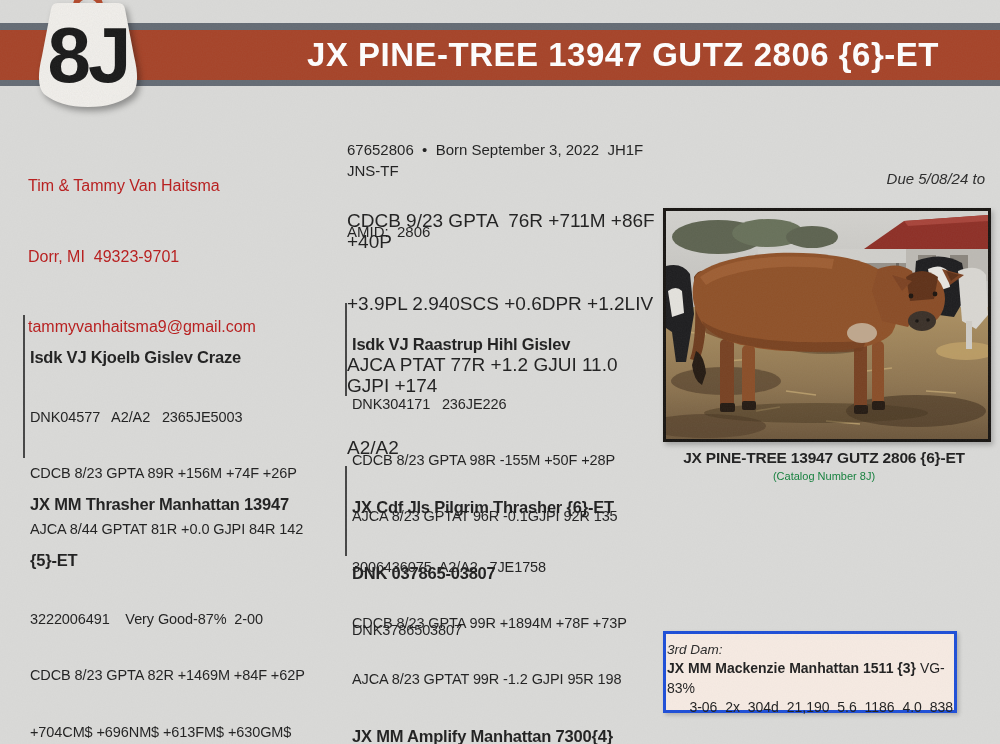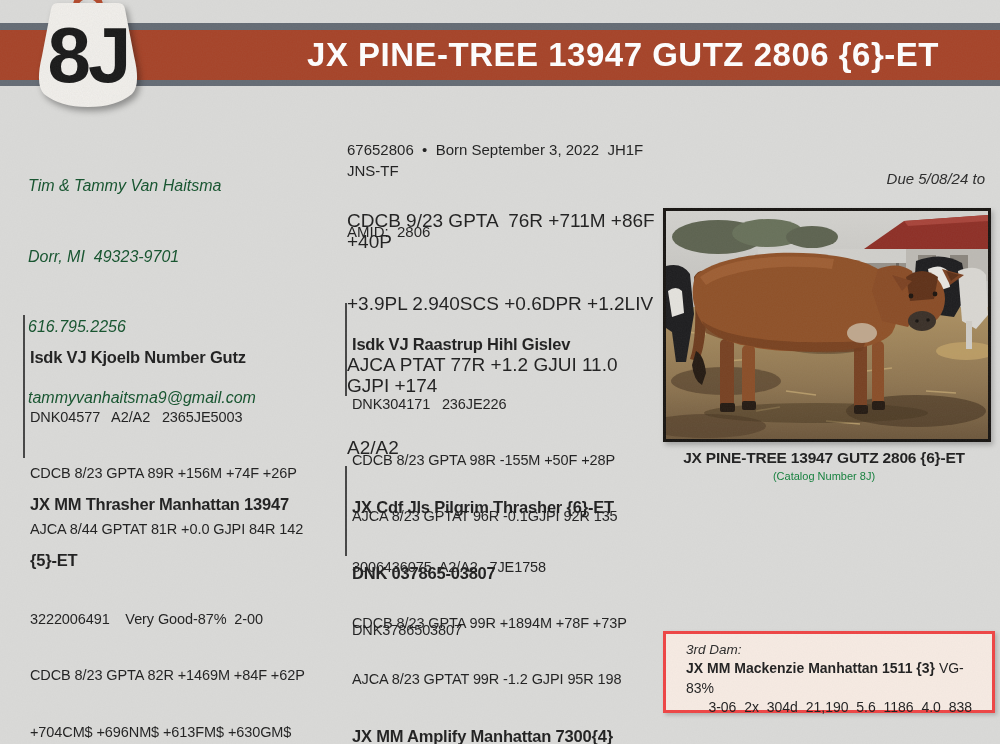--- a/index.html
+++ b/index.html
@@ -12,22 +12,22 @@
   .band-red{position:absolute;left:0;top:30px;width:100%;height:50px;background:#a64328;z-index:2;
     display:flex;align-items:center;}
   .band-bottom{position:absolute;left:0;top:80px;width:100%;height:6px;background:#646b74;z-index:2;}
   .banner-title{position:absolute;left:250px;right:4px;text-align:center;color:#fff;
     font-size:33px;font-weight:bold;letter-spacing:.5px;white-space:pre;}
 
   
   .bell{position:absolute;left:26px;top:0;z-index:5;filter:drop-shadow(3px 4px 3px rgba(0,0,0,.35));}
 
   
-  .consignor{position:absolute;left:28px;top:127px;width:300px;font-style:italic;
-    font-size:16px;line-height:23.5px;color:#14532d;white-space:pre-wrap;}
+  .consignor{position:absolute;left:28px;top:127px;width:300px;
+    font-size:16px;line-height:23.5px;color:#b91c1c;white-space:pre-wrap;}
   .idblock{position:absolute;left:347px;top:99px;width:320px;font-size:15px;line-height:20.5px;white-space:pre-wrap;}
   .genomic{position:absolute;left:347px;top:170px;width:320px;font-size:19px;line-height:20.6px;white-space:pre-wrap;}
   .due{position:absolute;left:655px;top:126px;width:330px;text-align:right;font-style:italic;
     font-size:15px;line-height:21px;color:#2b2b2b;white-space:pre-wrap;}
 
   
   .vline{position:absolute;width:2px;background:#454545;z-index:1;}
   .pblock{position:absolute;white-space:pre-wrap;}
   .hdr{font-weight:bold;font-size:16.5px;line-height:19.5px;letter-spacing:-.2px;margin-bottom:3px;}
   .line{font-size:14.5px;line-height:20.3px;letter-spacing:-.1px;}
@@ -36,21 +36,21 @@
   
   .photo-frame{position:absolute;left:663px;top:208px;width:322px;height:228px;
     border:3px solid #171411;box-shadow:2px 3px 5px rgba(0,0,0,.25);z-index:3;}
   .photo-frame svg{display:block;}
   .caption{position:absolute;left:655px;top:449px;width:338px;text-align:center;}
   .caption .cap-main{font-weight:bold;font-size:15.5px;line-height:18px;letter-spacing:-.2px;}
   .caption .cap-sub{font-size:11px;line-height:18px;color:#15803d;}
 
   
   .thirddam{position:absolute;left:663px;top:631px;width:286px;height:62px;
-    border:3px solid #ef4444;background:#f7ebe3;padding:7px 20px;box-shadow:2px 2px 4px rgba(0,0,0,.2);}
+    border:3px solid #1d4ed8;background:#f7ebe3;padding:7px 1px;box-shadow:2px 2px 4px rgba(0,0,0,.2);}
   .thirddam .td-label{font-style:italic;font-size:13.5px;line-height:17px;color:#2b2b2b;}
   .thirddam .td-name{font-size:14px;line-height:20px;white-space:pre-wrap;}
   .thirddam .td-name b{font-weight:bold;}
   .thirddam .td-record{font-size:14px;line-height:19px;white-space:pre-wrap;text-align:right;}
 </style>
 </head>
 <body>
 
 <div class="page">
 
@@ -70,21 +70,20 @@
     </defs>
     <ellipse cx="62" cy="5" rx="12" ry="9" fill="none" stroke="#b2492b" stroke-width="6"></ellipse>
     <path d="M 32,3 L 92,3 Q 98,3 99,9 L 108,56 Q 115,85 106,94 Q 90,107 62,107 Q 34,107 18,94 Q 9,85 16,56 L 25,9 Q 26,3 32,3 Z" fill="#f4f2ee"></path>
     <path d="M 32,3 L 92,3 Q 98,3 99,9 L 108,56 Q 115,85 106,94 Q 90,107 62,107 Q 34,107 18,94 Q 9,85 16,56 L 25,9 Q 26,3 32,3 Z" filter="url(#speck)" fill="#f4f2ee" opacity=".5"></path>
     <text x="62" y="82" text-anchor="middle" font-family="Liberation Sans, sans-serif" font-size="78" font-weight="bold" letter-spacing="-3" fill="#191919">8J</text>
   </svg>
 
   <div class="consignor">
     <div>Tim &amp; Tammy Van Haitsma</div>
     <div>Dorr, MI  49323-9701</div>
-    <div>616.795.2256</div>
     <div>tammyvanhaitsma9@gmail.com</div>
   </div>
 
   <div class="idblock">
     <div>67652806  •  Born September 3, 2022  JH1F JNS-TF</div>
     <div>AMID:  2806</div>
   </div>
 
   <div class="genomic">
     <div>CDCB 9/23 GPTA  76R +711M +86F +40P</div>
@@ -97,21 +96,21 @@
     <div>Due 5/08/24 to</div>
     <div>Primus Craze Starlord-ET</div>
     <div>7JE1726 (ultrasound female)</div>
   </div>
 
   <div class="vline" style="left:23px;top:315px;height:143px;"></div>
   <div class="vline" style="left:345px;top:303px;height:93px;"></div>
   <div class="vline" style="left:345px;top:466px;height:90px;"></div>
 
   <div class="pblock" style="left:30px;top:312px;width:316px;">
-    <div class="hdr">Isdk VJ Kjoelb Number Gutz</div>
+    <div class="hdr">Isdk VJ Kjoelb Gislev Craze</div>
     <div class="line">DNK04577   A2/A2   2365JE5003</div>
     <div class="line">CDCB 8/23 GPTA 89R +156M +74F +26P</div>
     <div class="line">AJCA 8/44 GPTAT 81R +0.0 GJPI 84R 142</div>
   </div>
 
   <div class="pblock" style="left:352px;top:299px;width:314px;">
     <div class="hdr">Isdk VJ Raastrup Hihl Gislev</div>
     <div class="line">DNK304171   236JE226</div>
     <div class="line">CDCB 8/23 GPTA 98R -155M +50F +28P</div>
     <div class="line">AJCA 8/23 GPTAT 96R -0.1GJPI 92R 135</div>

